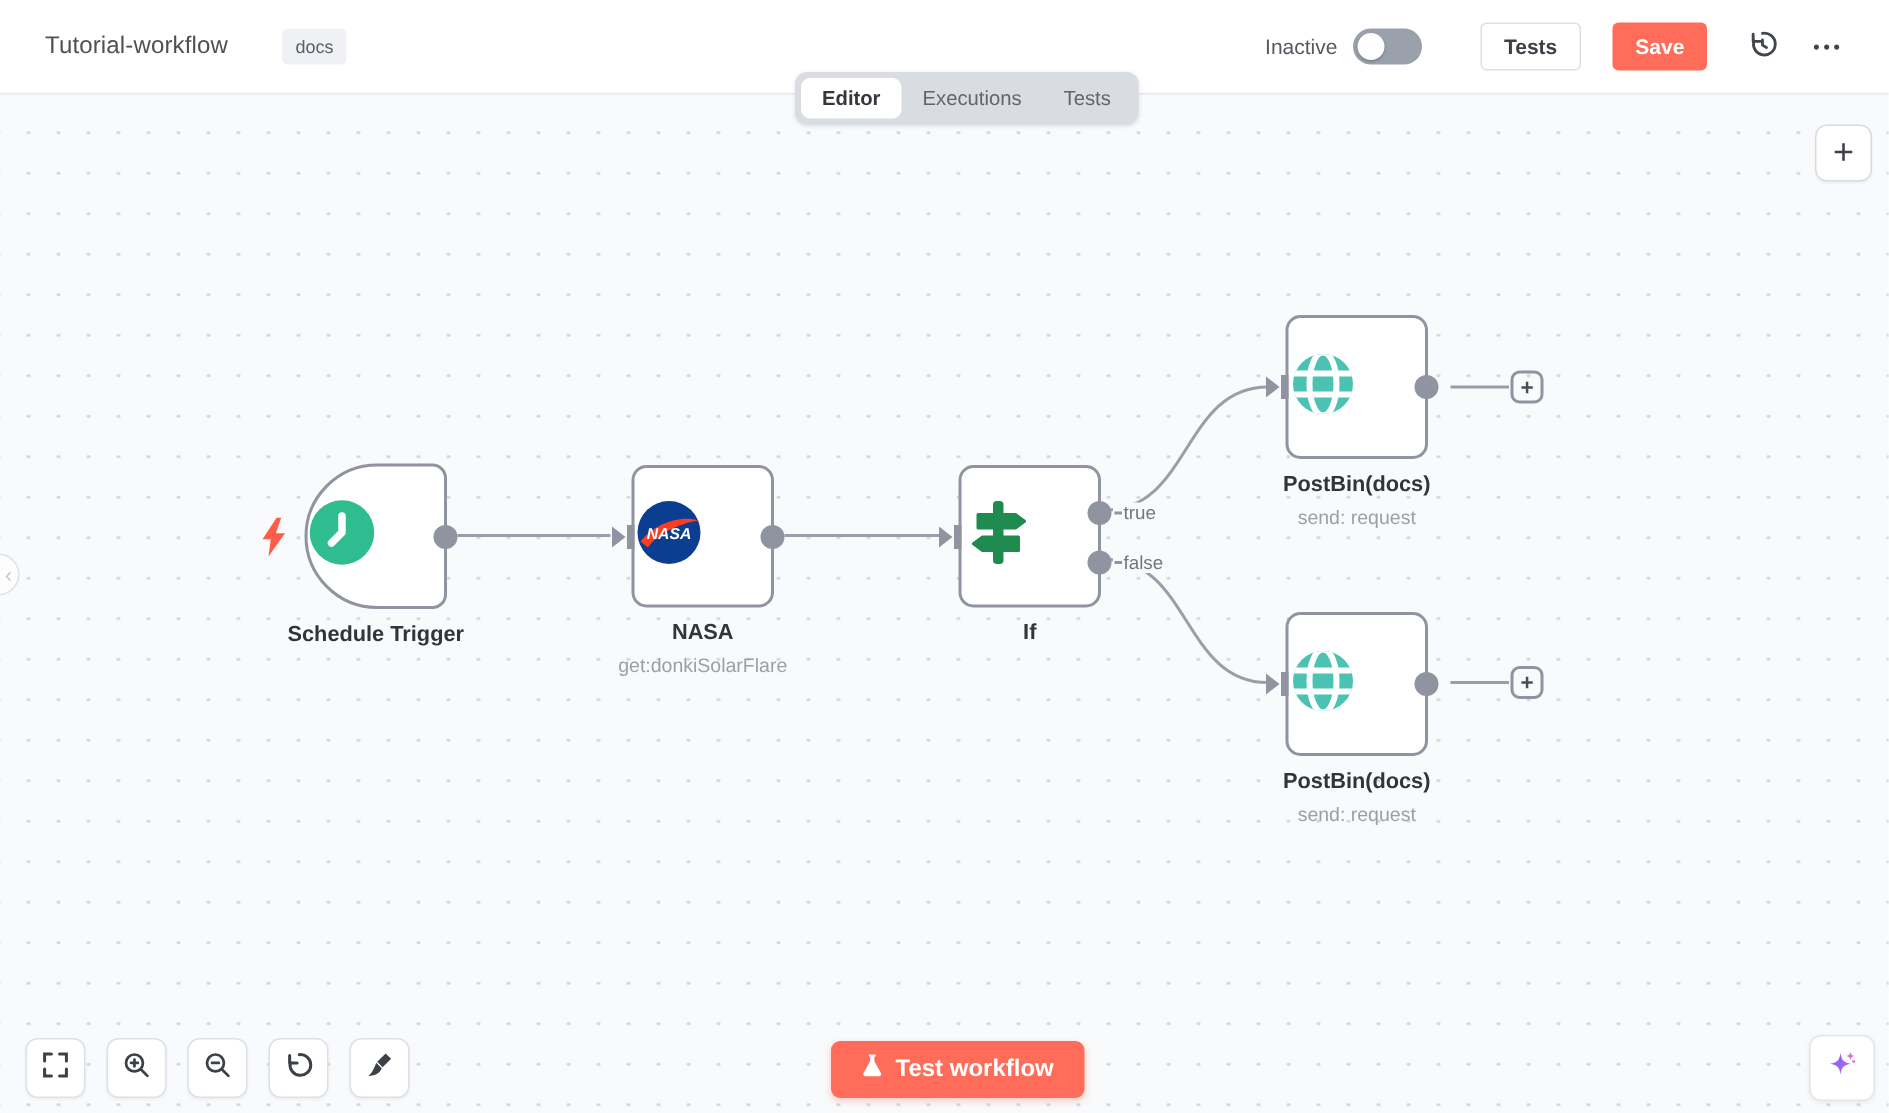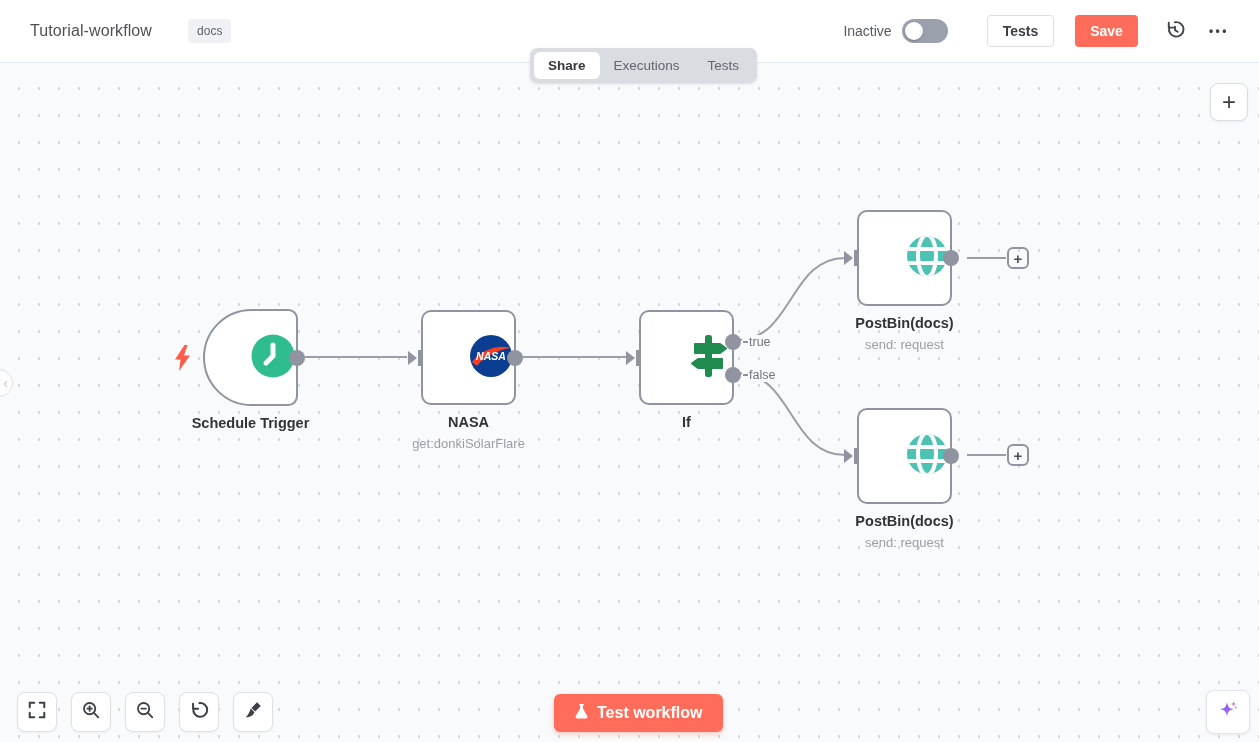--- a/index.html
+++ b/index.html
@@ -35,21 +35,21 @@
   .canvas { position:absolute; top:63px; left:0; width:1259px; height:679px;
             background-color:#f8fafb;
             background-image:radial-gradient(circle, #d3d7dd 1.1px, transparent 1.3px);
             background-size:20px 27px; background-position:9px 12px; }
   .connections { position:absolute; top:0; left:0; }
   .connections path { stroke:#999ea8; stroke-width:2; fill:none; }
 
   
   .node { position:absolute; }
   .node-box { position:relative; width:95px; background:#fff; border:2px solid #8f94a0;
-              border-radius:10px; display:flex; align-items:center; justify-content:flex-end; cursor:pointer; }
+              border-radius:10px; display:flex; align-items:center; justify-content:flex-start; cursor:pointer; }
   .node-box.trigger { border-radius:50px 10px 10px 50px; }
   .node-label { position:absolute; top:calc(100% + 9px); left:50%; transform:translateX(-50%);
                 font-size:14.5px; font-weight:700; color:#32343a; white-space:nowrap; text-align:center; }
   .node-sub { position:absolute; top:calc(100% + 31px); left:50%; transform:translateX(-50%);
               font-size:13px; font-weight:400; color:#9aa0a8; white-space:nowrap; }
   .port-out { position:absolute; right:-9px; top:50%; transform:translateY(-50%);
               width:16px; height:16px; border-radius:50%; background:#8f94a0; cursor:crosshair; z-index:3; }
   .port-out.p-a { top:30px; } .port-out.p-b { top:63px; }
   .port-in { position:absolute; left:-15px; top:50%; transform:translateY(-50%);
              display:flex; align-items:center; z-index:3; }
@@ -107,21 +107,21 @@
           <path d="M5.6 8.6 A 7.6 7.6 0 1 0 11.5 3.4"></path>
           <path d="M11.5 8 v3.6 l2.8 1.7"></path>
         </svg>
       </span>
     </button>
     <span class="ellipsis">•••</span>
   </div>
 </div>
 
 <div class="tabs">
-  <div class="tab active">Share</div>
+  <div class="tab active">Editor</div>
   <div class="tab">Executions</div>
   <div class="tab">Tests</div>
 </div>
 
 <div class="canvas">
 
   <svg class="connections" width="1259" height="679" viewBox="0 0 1259 679">
     <path d="M305 294 L407 294"></path>
     <path d="M523 294 L627 294"></path>
     <path d="M737 277 C 793 277, 789 195, 845 195"></path>

